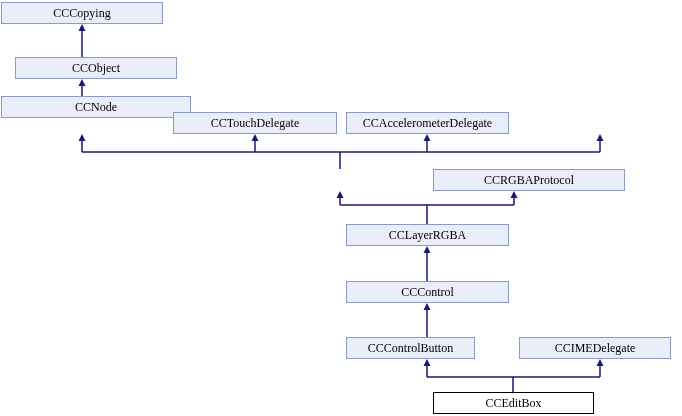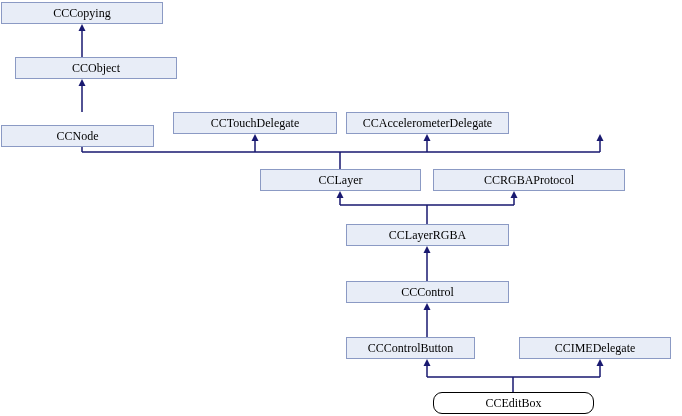--- a/index.html
+++ b/index.html
@@ -53,21 +53,20 @@
     line-height: 20px;
     text-align: center;
     white-space: nowrap;
     overflow: hidden;
     cursor: pointer;
   }
   .node.highlight {
     background: var(--highlight-fill);
     border-color: var(--highlight-border);
     cursor: default;
-    border-radius: 9px;
   }
 </style>
 </head>
 <body>
 
 <div class="stage">
 
   <svg class="edges" viewBox="0 0 682 416" xmlns="http://www.w3.org/2000/svg">
 
     <g>
@@ -106,24 +105,23 @@
 
     <g>
       <path class="line" d="M513,392 V377 M427,377 H600 M427,377 V364 M600,377 V364"></path>
       <polygon class="head" points="427,359 423.5,366 430.5,366"></polygon>
       <polygon class="head" points="600,359 596.5,366 603.5,366"></polygon>
     </g>
   </svg>
 
   <div class="node" style="left:1px;   top:2px;   width:162px">CCCopying</div>
   <div class="node" style="left:15px;   top:57px;  width:162px">CCObject</div>
-  <div class="node" style="left:1px;   top:125px; width:153px">CCNode</div>
+  <div class="node" style="left:1px;   top:96px; width:190px">CCNode</div>
   <div class="node" style="left:173px; top:112px; width:164px">CCTouchDelegate</div>
   <div class="node" style="left:346px; top:112px; width:163px">CCAccelerometerDelegate</div>
-  <div class="node" style="left:260px; top:169px; width:161px">CCLayer</div>
   <div class="node" style="left:433px; top:169px; width:192px">CCRGBAProtocol</div>
   <div class="node" style="left:346px; top:281px; width:163px">CCControl</div>
   <div class="node" style="left:346px; top:224px; width:163px">CCLayerRGBA</div>
   <div class="node" style="left:346px; top:337px; width:129px">CCControlButton</div>
   <div class="node" style="left:519px; top:337px; width:152px">CCIMEDelegate</div>
   <div class="node highlight" style="left:433px; top:392px; width:161px">CCEditBox</div>
 
 </div>
 
 </body></html>

